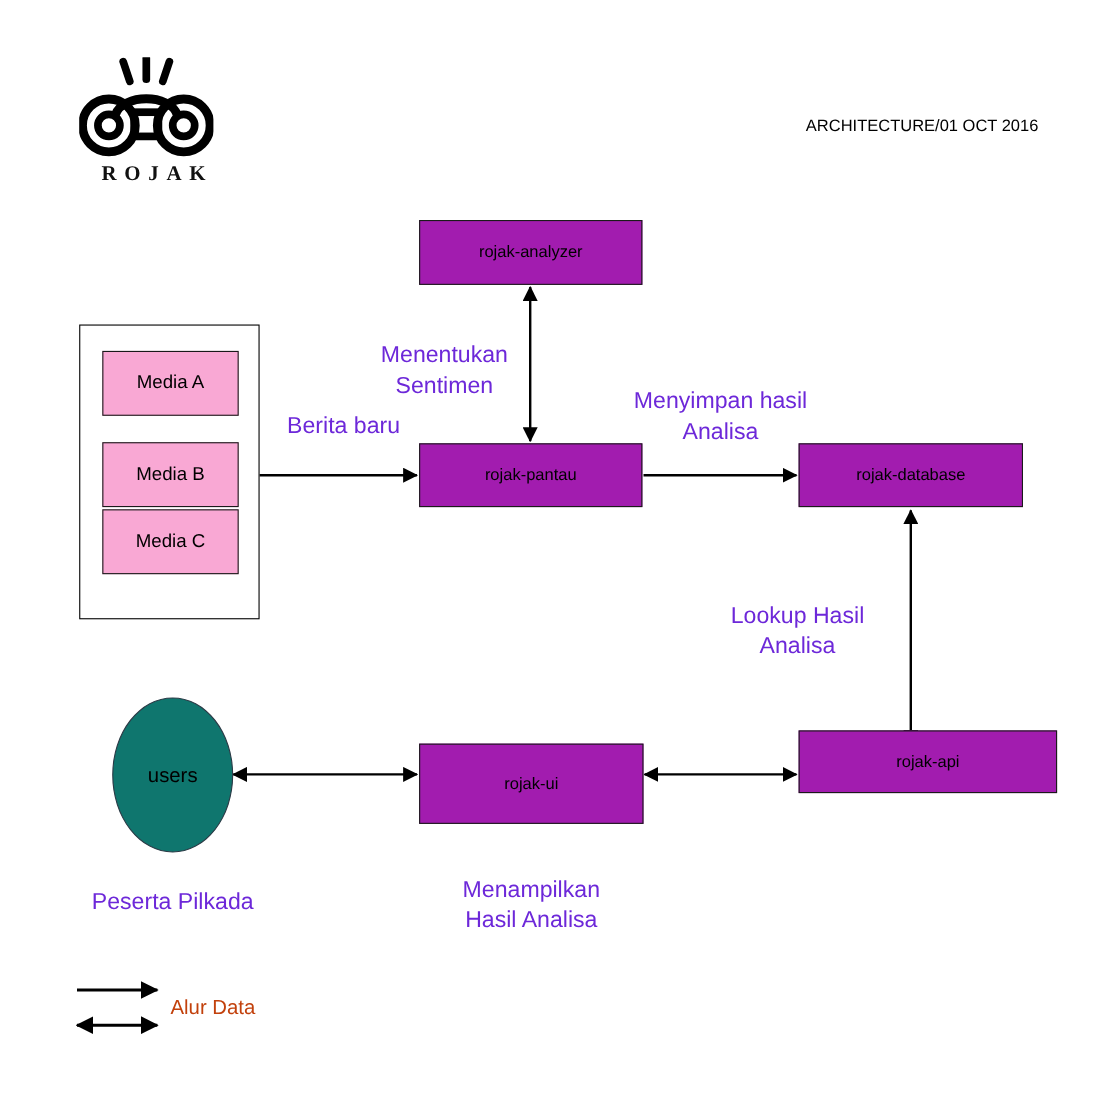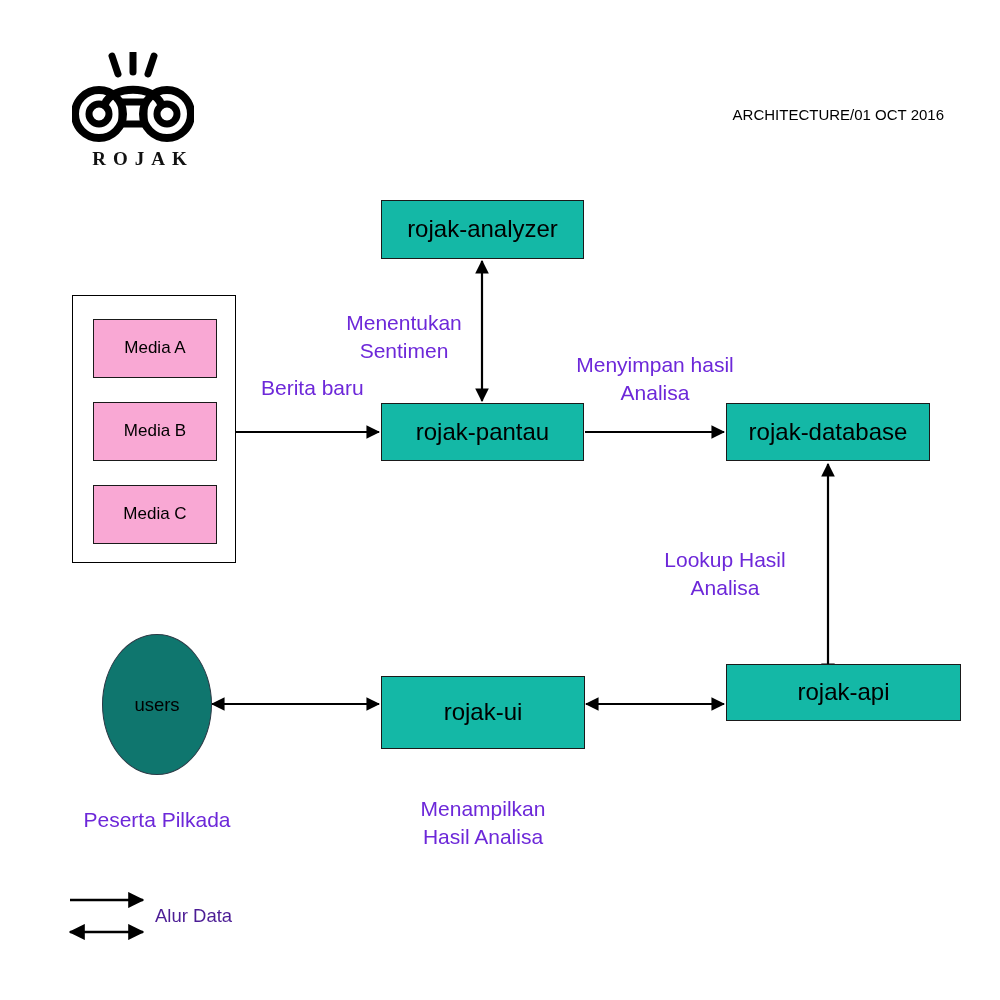--- a/index.html
+++ b/index.html
@@ -52,26 +52,26 @@
     top: 106px;
     font-size: 15px;
     color: #000000;
     white-space: nowrap;
   }
 
   
   .node {
     position: absolute;
     box-sizing: border-box;
-    background: #14b8a6;
+    background: #a21caf;
     border: 1.4px solid #1a1a1a;
     display: flex;
     align-items: center;
     justify-content: center;
-    font-size: 24px;
+    font-size: 15px;
     color: #000000;
     text-align: center;
     line-height: 1.2;
   }
   .media-node {
     background: #f9a8d4;
     border: 1.2px solid #1a1a1a;
     font-size: 17px;
   }
   .group-box {
@@ -113,21 +113,21 @@
     top: 0;
     width: 1000px;
     height: 1000px;
     pointer-events: none;
   }
 
   
   .legend-label {
     position: absolute;
     font-size: 18.5px;
-    color: #4c1d95;
+    color: #c2410c;
     white-space: nowrap;
   }
 </style>
 </head>
 <body>
 
 <div id="canvas">
 
   <div class="logo-wrap">
     <svg class="logo-mark" width="122" height="92" viewBox="0 0 122 92">
@@ -177,21 +177,21 @@
   <div class="group-box" style="left:72px; top:295px; width:164px; height:268px;"></div>
 
   <div class="node media-node" style="left:93px; top:319px; width:124px; height:59px;">
     <span>Media A</span>
   </div>
 
   <div class="node media-node" style="left:93px; top:402px; width:124px; height:59px;">
     <span>Media B</span>
   </div>
 
-  <div class="node media-node" style="left:93px; top:485px; width:124px; height:59px;">
+  <div class="node media-node" style="left:93px; top:463px; width:124px; height:59px;">
     <span>Media C</span>
   </div>
 
   <div class="node" style="left:381px; top:200px; width:203px; height:59px;">
     <span>rojak-analyzer</span>
   </div>
 
   <div class="node" style="left:381px; top:403px; width:203px; height:58px;">
     <span>rojak-pantau</span>
   </div>

